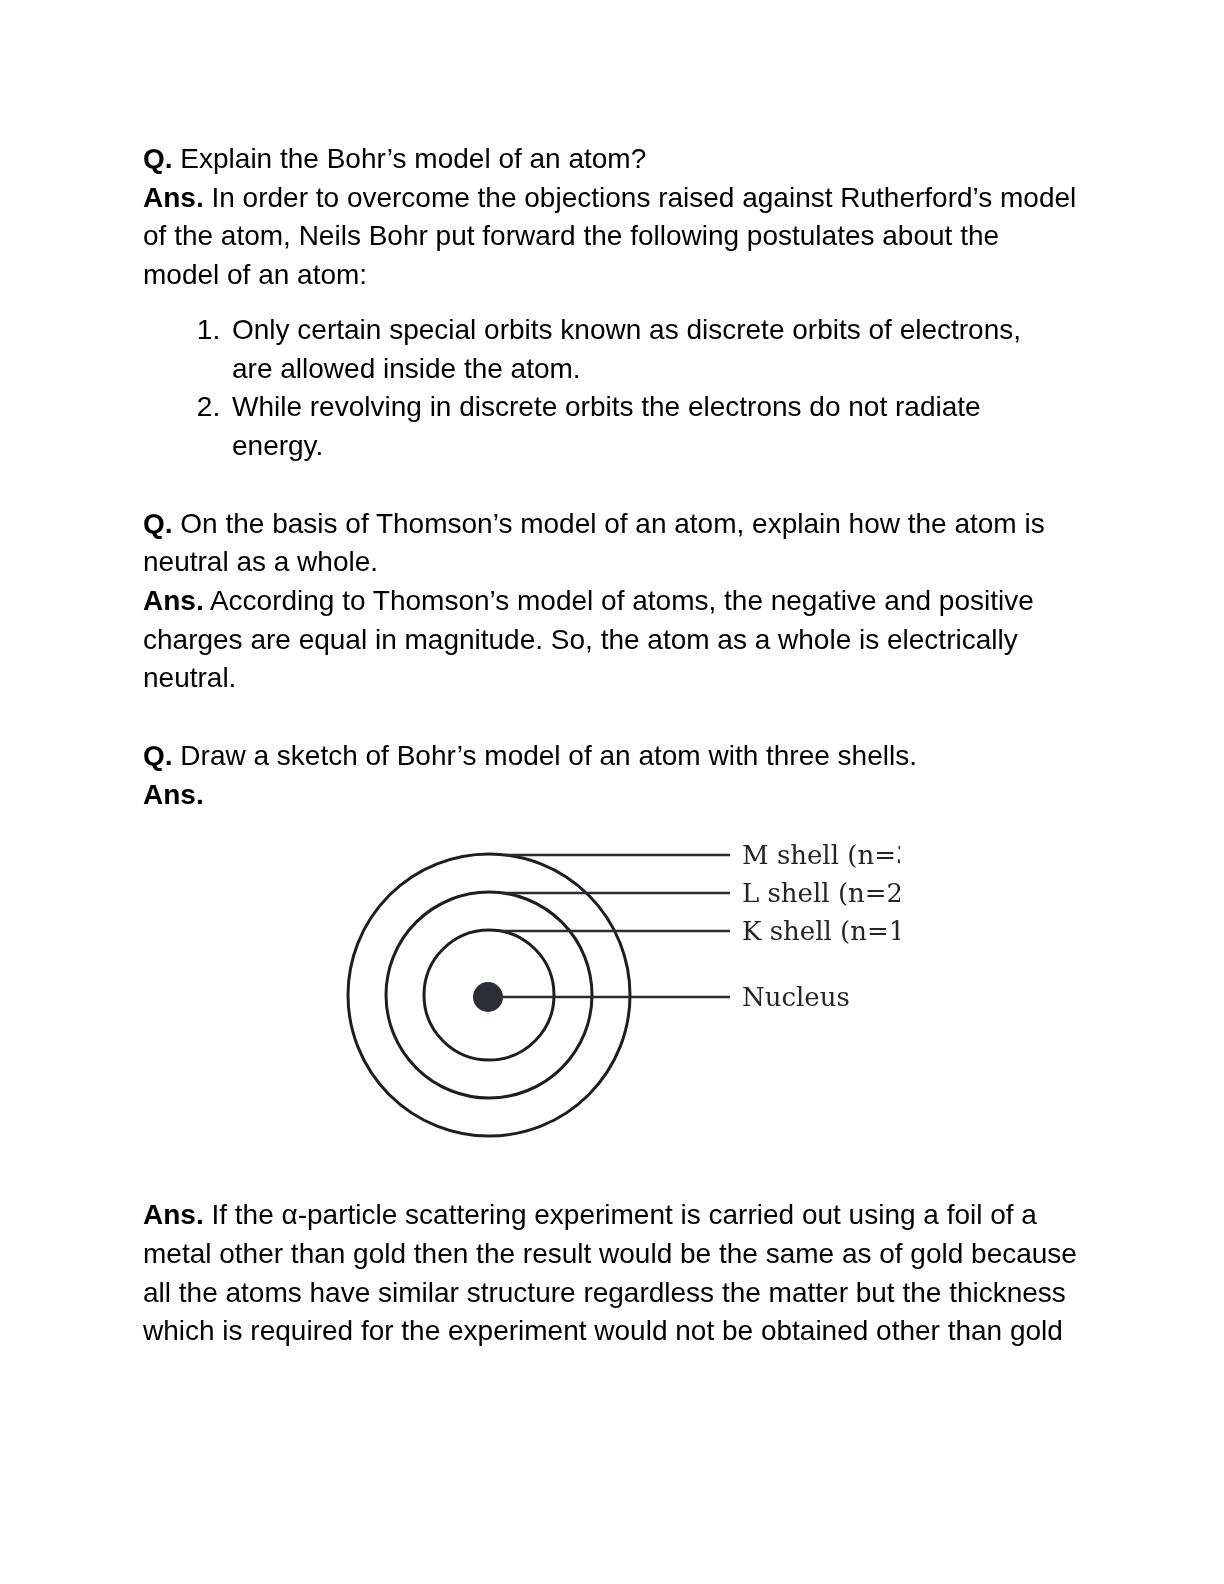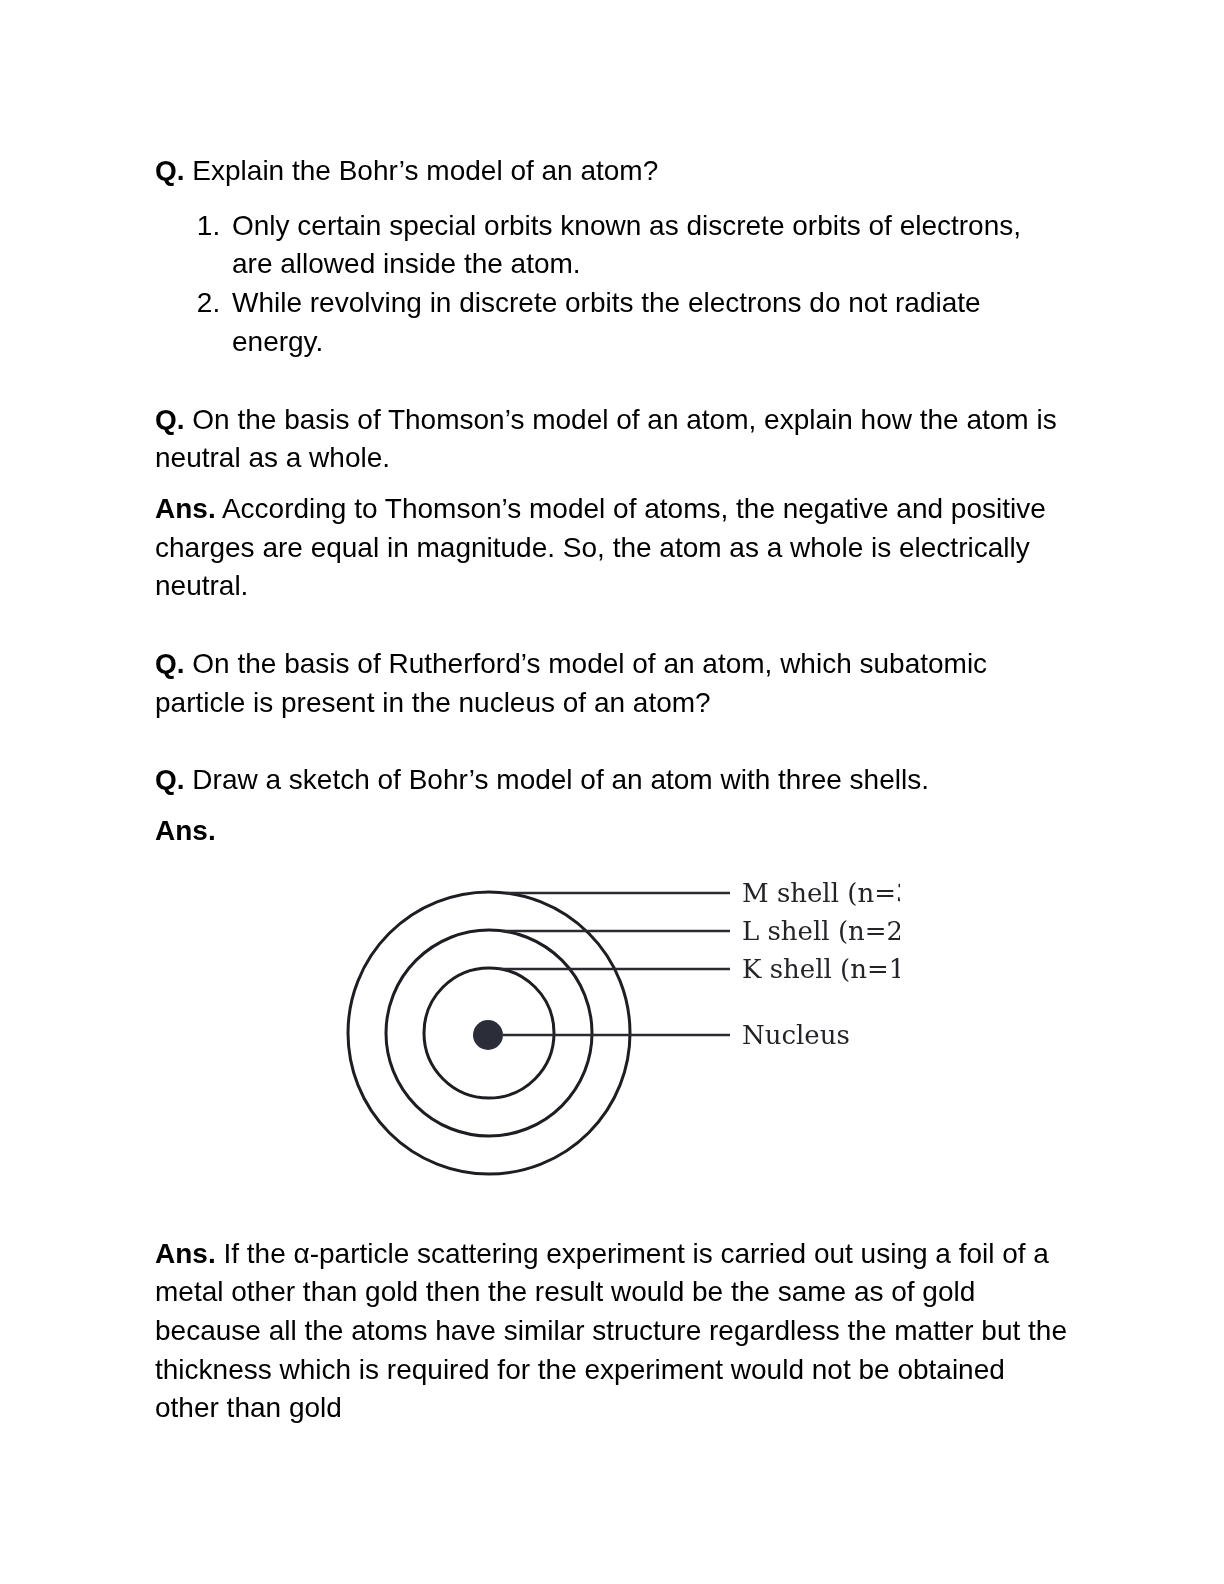--- a/index.html
+++ b/index.html
@@ -9,21 +9,21 @@
     min-height: 1584px;
     font-family: "Liberation Sans", sans-serif;
     color: var(--text-color, #000000);
   }
   .page {
     padding: 140px 144px 60px 143px;
     font-size: 28px;
     line-height: 38.7px;
   }
   .qa + .qa { margin-top: 39px; }
-  .para { margin: 12px; }
+  .para { margin: 0; }
   .lbl { font-weight: bold; }
   .plist {
     margin: 16px;
     padding-left: 69px;
     list-style: decimal;
   }
   .plist li { padding-left: 4px; }
   .diagram { margin: 10px 0 26px 197px; }
   .shell {
     fill: none;
@@ -41,33 +41,33 @@
     fill: var(--dlabel-color, #242428);
   }
 </style>
 </head>
 <body>
 
 <div class="page">
 
   <section class="qa">
     <p class="para"><strong class="lbl">Q.</strong> <span>Explain the Bohr’s model of an atom?</span></p>
+    <p class="para"><strong class="lbl">Ans.</strong> <span>In order to overcome the objections raised against Rutherford’s model of the atom, Neils Bohr put forward the following postulates about the model of an atom:</span></p>
     <ol class="plist">
       <li>Only certain special orbits known as discrete orbits of electrons, are allowed inside the atom.</li>
       <li>While revolving in discrete orbits the electrons do not radiate energy.</li>
     </ol>
   </section>
 
   <section class="qa">
     <p class="para"><strong class="lbl">Q.</strong> <span>On the basis of Thomson’s model of an atom, explain how the atom is neutral as a whole.</span></p>
     <p class="para"><strong class="lbl">Ans.</strong> <span>According to Thomson’s model of atoms, the negative and positive charges are equal in magnitude. So, the atom as a whole is electrically neutral.</span></p>
   </section>
 
   <section class="qa">
-    <p class="para"><strong class="lbl">Q.</strong> <span>On the basis of Rutherford’s model of an atom, which subatomic particle is present in the nucleus of an atom?</span></p>
   </section>
 
   <section class="qa">
     <p class="para"><strong class="lbl">Q.</strong> <span>Draw a sketch of Bohr’s model of an atom with three shells.</span></p>
     <p class="para"><strong class="lbl">Ans.</strong> <span></span></p>
 
     <figure class="diagram">
       <svg width="560" height="322" viewBox="0 0 560 322" aria-hidden="false">
         <circle class="shell" cx="149" cy="170" r="141"></circle>
         <circle class="shell" cx="149" cy="170" r="103"></circle>

